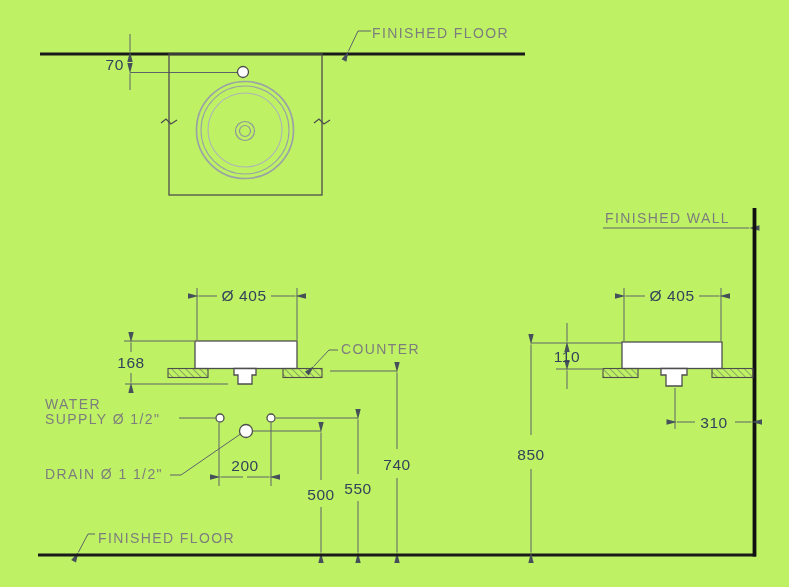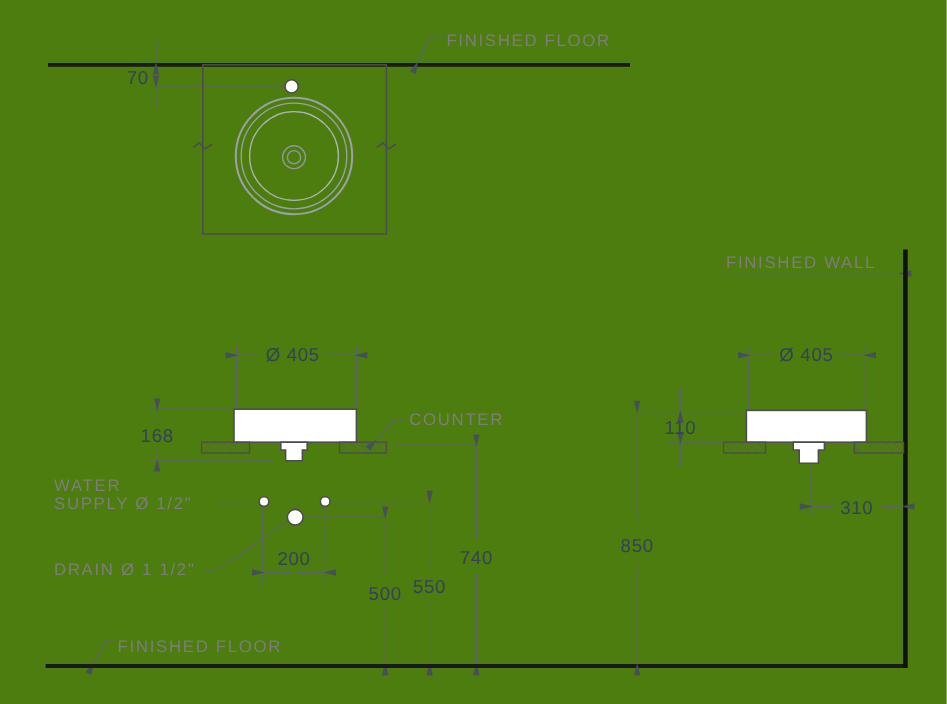--- a/index.html
+++ b/index.html
@@ -1,16 +1,16 @@
 <!DOCTYPE html>
 <html><head>
 <meta charset="utf-8">
 <style>
   html,body{margin:0;padding:0;background:#ffffff;}
-  .stage{position:relative;width:789px;height:587px;background:#4d7c0f;overflow:hidden;}
+  .stage{position:relative;width:789px;height:587px;background:#bef264;overflow:hidden;}
   svg{display:block;}
   .thick{stroke:#1a1a1a;stroke-width:3.2;fill:none;stroke-linecap:butt;}
   .wallline{stroke:#111111;stroke-width:3.8;fill:none;}
   .geo{stroke:#4d4d4d;stroke-width:1.3;fill:none;}
   .geof{stroke:#4d4d4d;stroke-width:1.3;fill:#ffffff;}
   .dim{stroke:#5d636b;stroke-width:1;fill:none;}
   .rim{fill:none;}
   .hatchbox{fill:url(#hatch);stroke:#4d4d4d;stroke-width:1.1;}
   .lbl{font-family:"Liberation Sans",sans-serif;font-size:14px;fill:#7d7d7d;letter-spacing:1.4px;}
   .num{font-family:"Liberation Sans",sans-serif;font-size:15.5px;fill:#33425a;letter-spacing:0.6px;}

